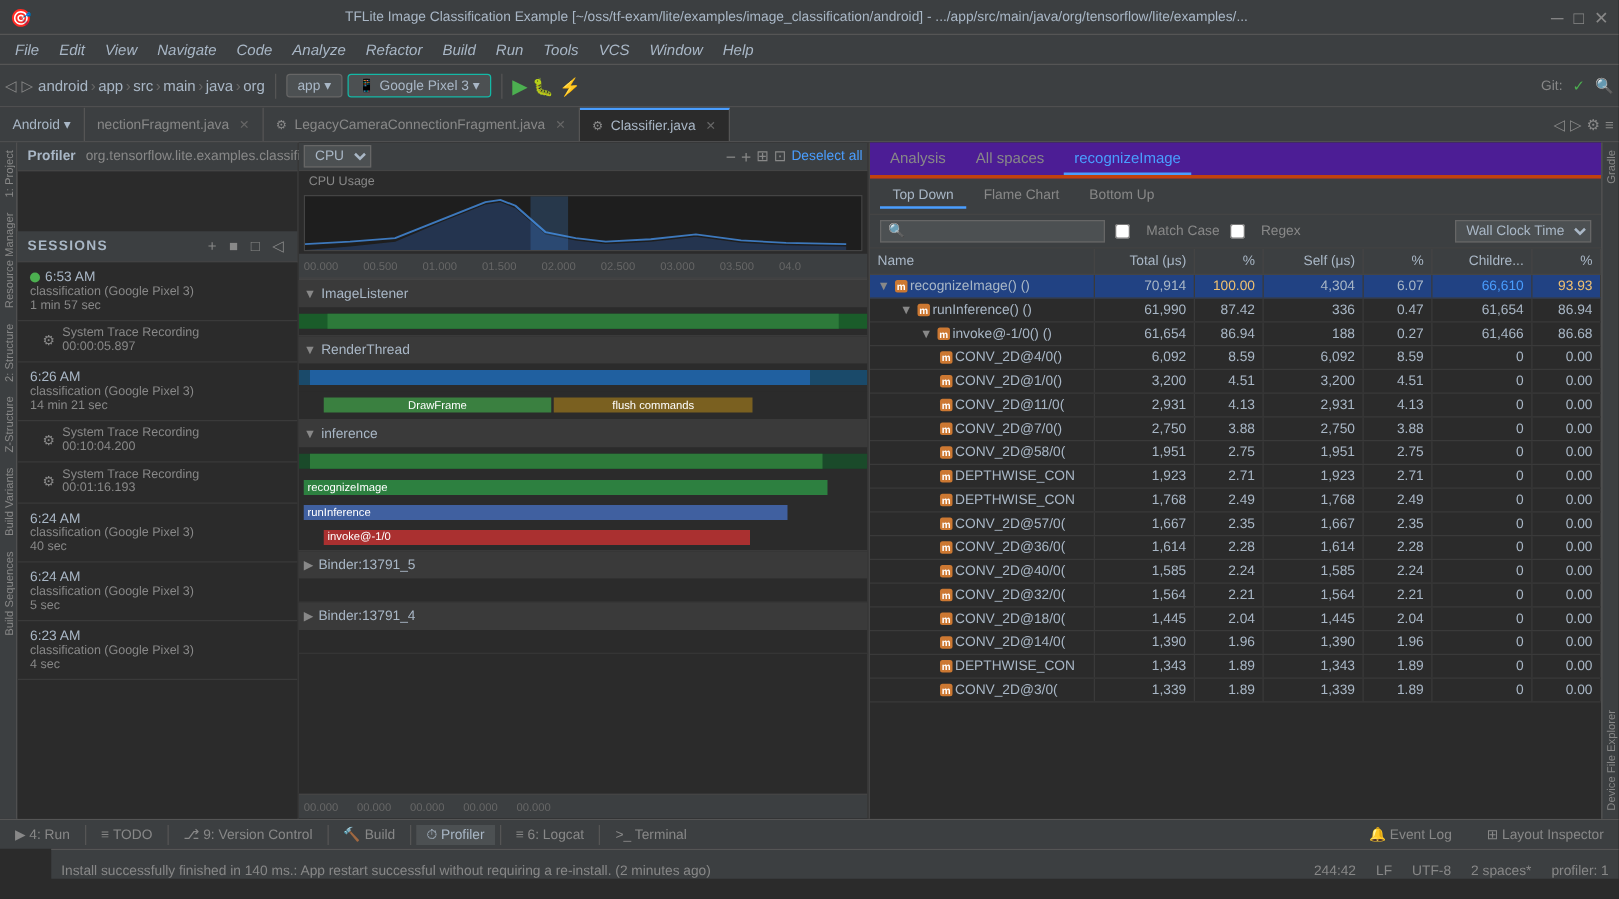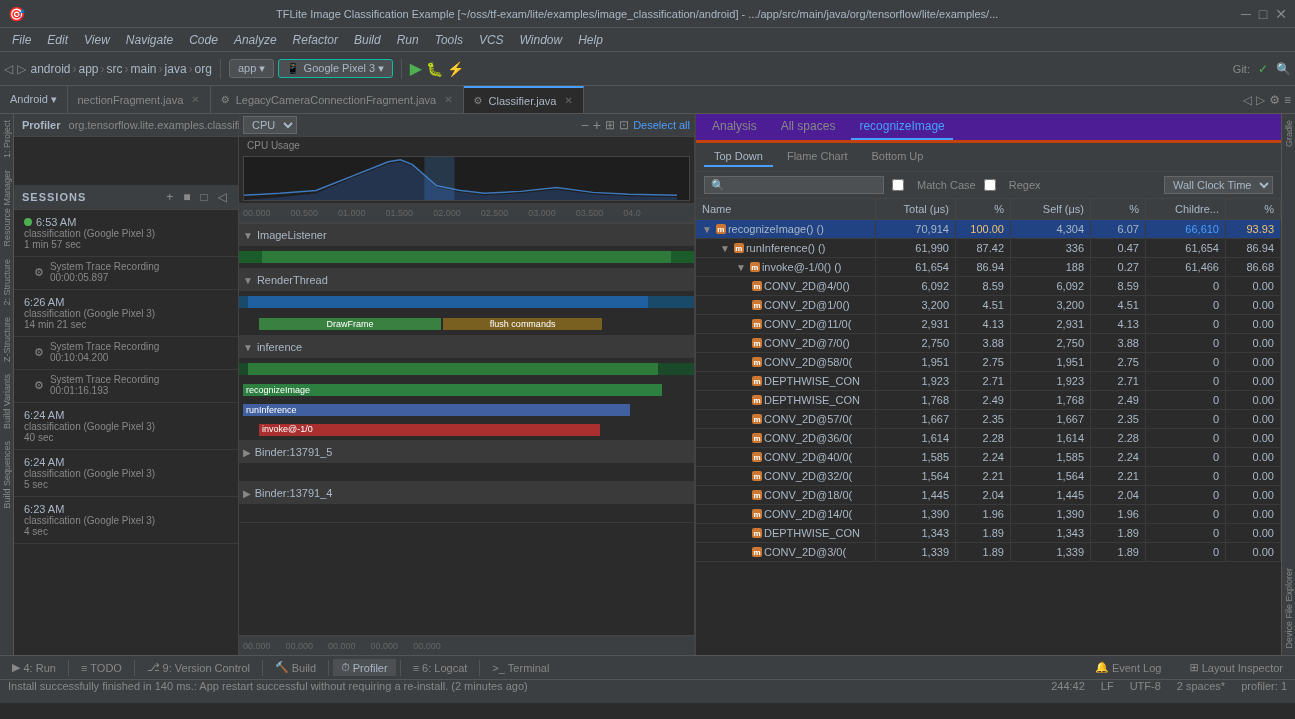--- a/index.html
+++ b/index.html
@@ -81,21 +81,21 @@
     .table-row.selected { background: #214283; }
     .td { padding: 3px 6px; font-size: 11px; color: #a9b7c6; border-right: 1px solid #3a3a3a; white-space: nowrap; overflow: hidden; text-overflow: ellipsis; }
     .td.name-col { flex: 1; min-width: 180px; display: flex; align-items: center; gap: 2px; }
     .td.num-col { width: 80px; text-align: right; }
     .td.pct-col { width: 55px; text-align: right; }
     .method-dot { width: 10px; height: 10px; border-radius: 2px; background: #cc7832; flex-shrink: 0; display: flex; align-items: center; justify-content: center; font-size: 8px; color: white; font-weight: bold; }
     .method-dot.m { background: #cc7832; }
     .expand-arrow { color: #888; font-size: 10px; margin-right: 2px; cursor: pointer; }
 
     
-    .status-bar { height: 24px; background: #3c3f41; display: flex; align-items: flex-start; padding: 0 8px; font-size: 11px; color: #888; border-top: 1px solid #555; gap: 16px; }
+    .status-bar { height: 24px; background: #3c3f41; display: flex; align-items: flex-end; padding: 0 8px; font-size: 11px; color: #888; border-top: 1px solid #555; gap: 16px; margin-left: 41px; }
     .status-right { margin-left: auto; display: flex; gap: 16px; }
 
     
     .bottom-toolbar { height: 24px; background: #3c3f41; display: flex; align-items: center; padding: 0 4px; border-top: 1px solid #555; gap: 2px; }
     .bottom-tool { display: flex; align-items: center; gap: 3px; padding: 2px 8px; font-size: 11px; cursor: pointer; color: #888; }
     .bottom-tool.active { color: #a9b7c6; background: #4c5052; }
     .bottom-tool-sep { width: 1px; height: 16px; background: #555; margin: 0 2px; }
     .cpu-timeline { height: 20px; background: #3c3f41; display: flex; align-items: center; padding: 0 4px; font-size: 9px; color: #666; border-bottom: 1px solid #444; gap: 20px; }
 
     .deselect-btn { margin-left: auto; background: transparent; border: none; color: #4a9eff; font-size: 11px; cursor: pointer; }

